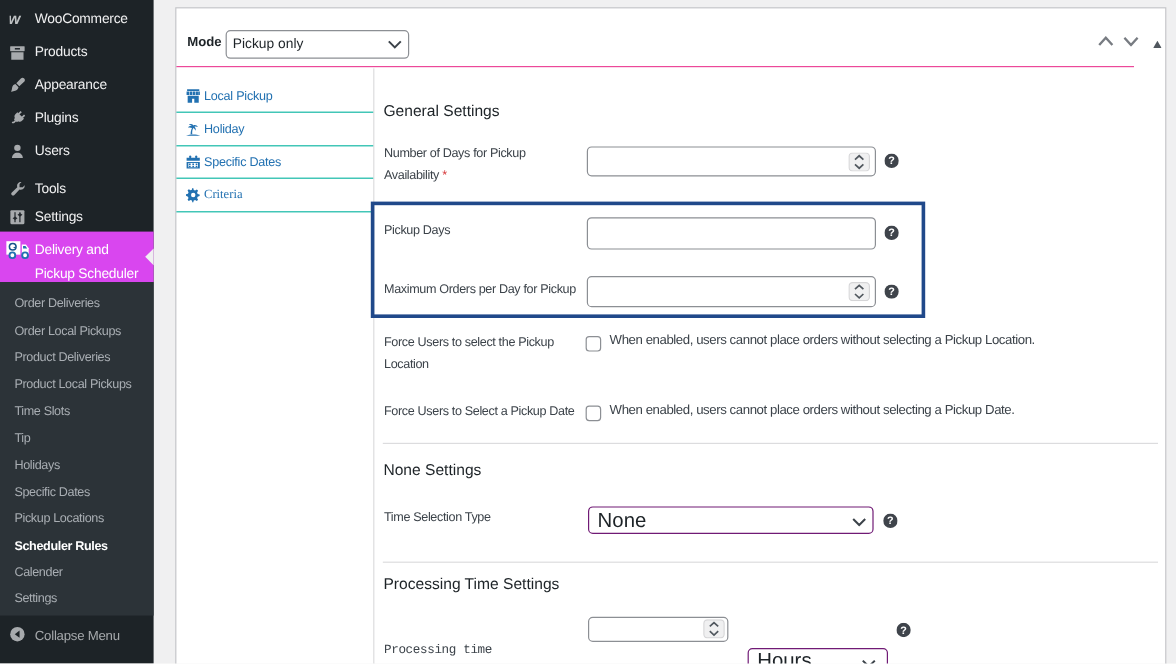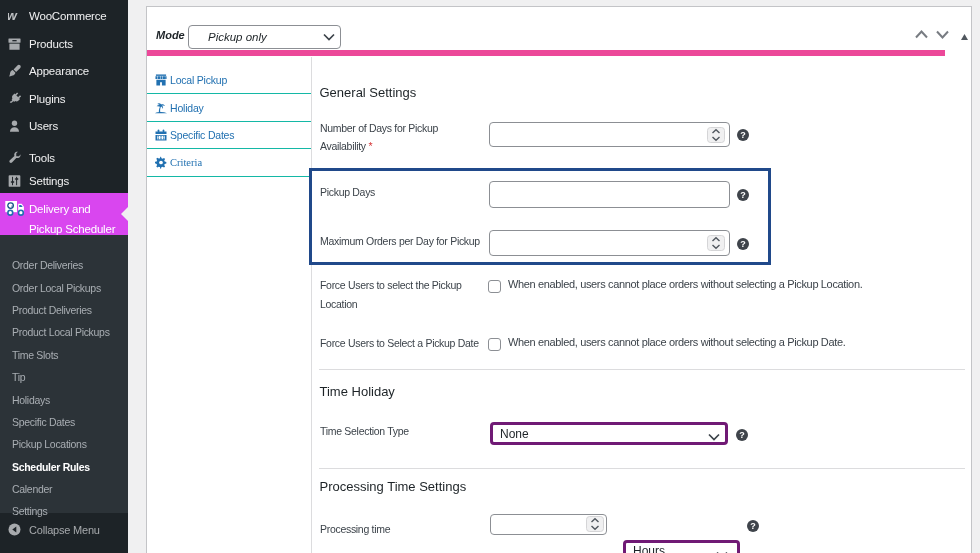--- a/index.html
+++ b/index.html
@@ -7,43 +7,43 @@
 body { background:#f0f0f1; font-family:"Liberation Sans", sans-serif; position:relative; }
 .abs { position:absolute; }
 
 
 #sidebar { position:absolute; left:0; top:0; width:128px; height:553px; background:#1d2327; }
 .mitem { position:absolute; left:0; width:128px; height:28px; display:flex; align-items:center; color:#f0f0f1; font-size:11.5px; letter-spacing:-0.2px; white-space:nowrap; }
 .mitem .mic { width:13px; height:14px; margin-left:8px; margin-right:8px; flex:none; display:flex; align-items:center; justify-content:center; }
 #active-item { position:absolute; left:0; top:193px; width:128px; height:42px; background:#d946ef; color:#fff; font-size:11.5px; letter-spacing:-0.2px; }
 #active-item .txt { position:absolute; left:29px; top:7px; line-height:19.5px; white-space:nowrap; }
 #active-item .arrow { position:absolute; right:0; top:14px; width:0; height:0; border:7px solid transparent; border-right-color:#f0f0f1; border-left:none; }
-#submenu { position:absolute; left:0; top:235px; width:128px; height:278px; background:#2c3338; padding-top:19px; }
+#submenu { position:absolute; left:0; top:235px; width:128px; height:278px; background:#2c3338; padding-top:7px; }
 .smitem { height:22.4px; display:flex; align-items:center; padding-left:12px; color:#a9aeb3; font-size:10.5px; letter-spacing:-0.3px; white-space:nowrap; }
 .smitem.cur { color:#fff; font-weight:bold; }
 #collapse { position:absolute; left:0; top:517px; width:128px; height:26px; display:flex; align-items:center; color:#a7aaad; font-size:11px; letter-spacing:-0.2px; }
 
 
 #card { position:absolute; left:146px; top:6px; width:826px; height:560px; background:#fff; border:1px solid #c3c4c7; }
-#chead { position:absolute; left:0; top:0; width:798px; height:49px; border-bottom:6px solid #ec4899;font-style:italic; }
+#chead { position:absolute; left:0; top:0; width:798px; height:49px; border-bottom:1px solid #ec4899; }
 #mode-label { position:absolute; left:9px; top:22px; font-size:11px; font-weight:bold; color:#1d2327; }
-#mode-select { position:absolute; left:41px; top:18px; width:153px; height:24px; border:1px solid #8c8f94; border-radius:4px; font-size:11.5px; color:#1d2327; display:flex; align-items:center; padding-left:19px; }
+#mode-select { position:absolute; left:41px; top:18px; width:153px; height:24px; border:1px solid #8c8f94; border-radius:4px; font-size:11.5px; color:#1d2327; display:flex; align-items:center; padding-left:5px; }
 .updn { position:absolute; top:23px; }
 
 
 #tabcol { position:absolute; left:0; top:50px; width:165px; height:510px; border-right:1px solid #dcdcde; padding-top:10px; }
 .tab { height:27.4px; border-bottom:1px solid #14b8a6; display:flex; align-items:center; color:#2271b1; font-size:10.5px; letter-spacing:-0.2px; }
 .tab .tic { width:12px; margin-left:8px; margin-right:3px; flex:none; display:flex; align-items:center; justify-content:center; }
 .tab.small { font-size:10.5px; font-family:"Liberation Serif", serif; letter-spacing:0; }
 
 
 .h2 { position:absolute; left:172.5px; font-size:13px; font-weight:normal; color:#1d2327; }
 .lbl { position:absolute; left:173px; font-size:10.5px; letter-spacing:-0.3px; color:#3c434a; line-height:18.5px; }
 .inp { position:absolute; background:#fff; border:1px solid #8c8f94; border-radius:4px; }
-.sel { position:absolute; background:#fff; border:3px solid #701a75; border-radius:4px; font-size:12px; color:#1d2327; display:flex; align-items:center; padding-left:7px; }
+.sel { position:absolute; background:#fff; border:1px solid #701a75; border-radius:4px; font-size:17px; color:#1d2327; display:flex; align-items:center; padding-left:7px; }
 .help { position:absolute; width:12px; height:12px; }
 .chk { position:absolute; width:13px; height:13px; border:1px solid #8c8f94; border-radius:3px; background:#fff; }
 .desc { position:absolute; left:361px; font-size:11px; letter-spacing:-0.35px; color:#3c434a; }
 .divider { position:absolute; left:172px; width:646px; height:1px; background:#dcdcde; }
 .spin { position:absolute; }
 .red { color:#d63638; }
 #bluebox { position:absolute; left:162px; top:161px; width:462px; height:97px; border:3px solid #20498a; }
 </style>
 </head>
 <body>
@@ -215,35 +215,35 @@
 
   <div class="lbl" style="top:269px;width:165px;">Force Users to select the Pickup Location</div>
   <div class="chk" style="left:341px;top:272.5px;"></div>
   <div class="desc" style="top:271px;">When enabled, users cannot place orders without selecting a Pickup Location.</div>
 
   <div class="lbl" style="top:326.5px;">Force Users to Select a Pickup Date</div>
   <div class="chk" style="left:341px;top:331px;"></div>
   <div class="desc" style="top:328.5px;">When enabled, users cannot place orders without selecting a Pickup Date.</div>
 
   <div class="divider" style="top:362px;"></div>
-  <div class="h2" style="top:377px;">Time Holiday</div>
+  <div class="h2" style="top:377px;">None Settings</div>
 
   <div class="lbl" style="top:414.5px;">Time Selection Type</div>
   <div class="sel" style="left:343px;top:415px;width:238px;height:23px;">None<svg width="12" height="8" style="position:absolute;right:5px;top:8px;" viewBox="0 0 12 8">
         <polyline points="1,1.5 6,6.5 11,1.5" fill="none" stroke="#3c434a" stroke-width="1.7"></polyline>
       </svg></div>
   <div class="help" style="left:588.5px;top:419.5px;"><svg width="12" height="12" viewBox="0 0 12 12">
         <circle cx="6" cy="6" r="6" fill="#3f444b"></circle>
         <text x="6" y="9" font-size="9" font-weight="bold" fill="#fff" text-anchor="middle" font-family="Liberation Sans">?</text>
       </svg></div>
 
   <div class="divider" style="top:460.5px;"></div>
   <div class="h2" style="top:471.5px;">Processing Time Settings</div>
 
-  <div class="lbl" style="top:513px;">Processing time</div>
+  <div class="lbl" style="top:526px;font-family:Liberation Mono, monospace;">Processing time</div>
   <div class="inp" style="left:343px;top:506.5px;width:117px;height:21.5px;"></div>
   <div class="spin" style="left:439px;top:509px;"><svg width="18" height="16" viewBox="0 0 18 16">
         <rect x="0.5" y="0.5" width="17" height="15" rx="3" fill="#f0f0f1" stroke="#d5d5d7"></rect>
         <polyline points="5.5,6 9,2.8 12.5,6" fill="none" stroke="#50575e" stroke-width="1.4"></polyline>
         <polyline points="5.5,10 9,13.2 12.5,10" fill="none" stroke="#50575e" stroke-width="1.4"></polyline>
       </svg></div>
   <div class="sel" style="left:476px;top:533px;width:117px;height:21.5px;">Hours<svg width="12" height="8" style="position:absolute;right:9px;top:8px;" viewBox="0 0 12 8">
         <polyline points="1,1.5 6,6.5 11,1.5" fill="none" stroke="#3c434a" stroke-width="1.7"></polyline>
       </svg></div>
   <div class="help" style="left:599.5px;top:511px;"><svg width="12" height="12" viewBox="0 0 12 12">

